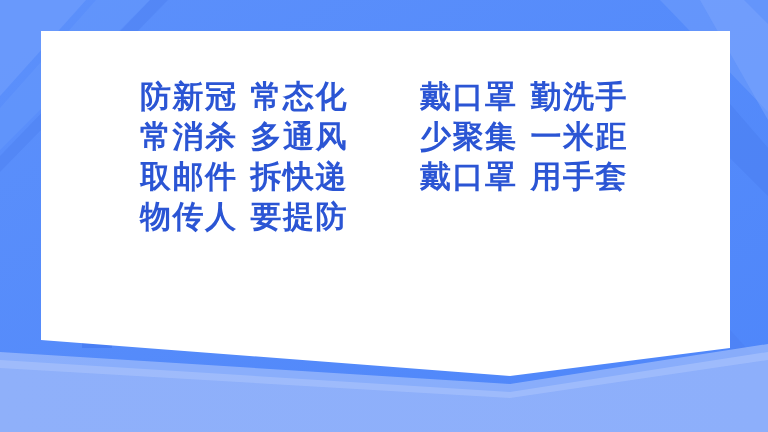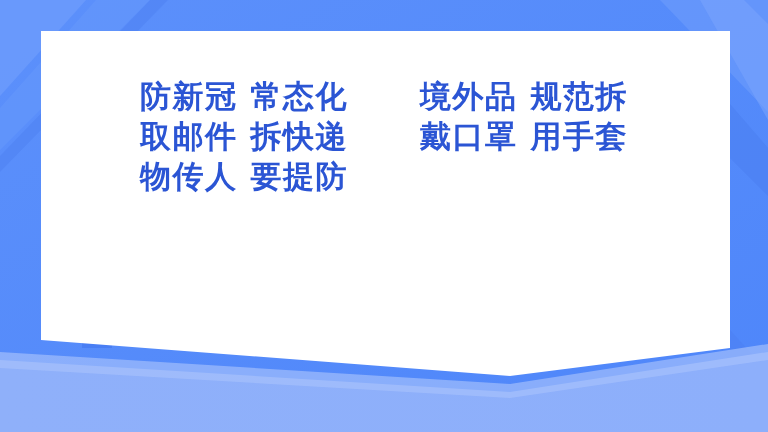--- a/index.html
+++ b/index.html
@@ -104,30 +104,36 @@
     <polygon points="41,31 730,31 730,348 510,376 41,340" fill="#FFFFFF"></polygon>
   </svg>
 
   <div class="slogans">
 
     <div class="slogan-col">
       <div class="slogan-line">
         <span>防新冠</span><span class="phrase-gap"></span><span>常态化</span>
       </div>
       <div class="slogan-line">
+        <span>常消杀</span><span class="phrase-gap"></span><span>多通风</span>
+      </div>
+      <div class="slogan-line">
         <span>取邮件</span><span class="phrase-gap"></span><span>拆快递</span>
       </div>
       <div class="slogan-line">
         <span>物传人</span><span class="phrase-gap"></span><span>要提防</span>
       </div>
     </div>
 
     <div class="slogan-col">
       <div class="slogan-line">
-        <span>境外品</span><span class="phrase-gap"></span><span>规范拆</span>
+        <span>戴口罩</span><span class="phrase-gap"></span><span>勤洗手</span>
+      </div>
+      <div class="slogan-line">
+        <span>少聚集</span><span class="phrase-gap"></span><span>一米距</span>
       </div>
       <div class="slogan-line">
         <span>戴口罩</span><span class="phrase-gap"></span><span>用手套</span>
       </div>
     </div>
 
   </div>
 </div>
 
 </body></html>

